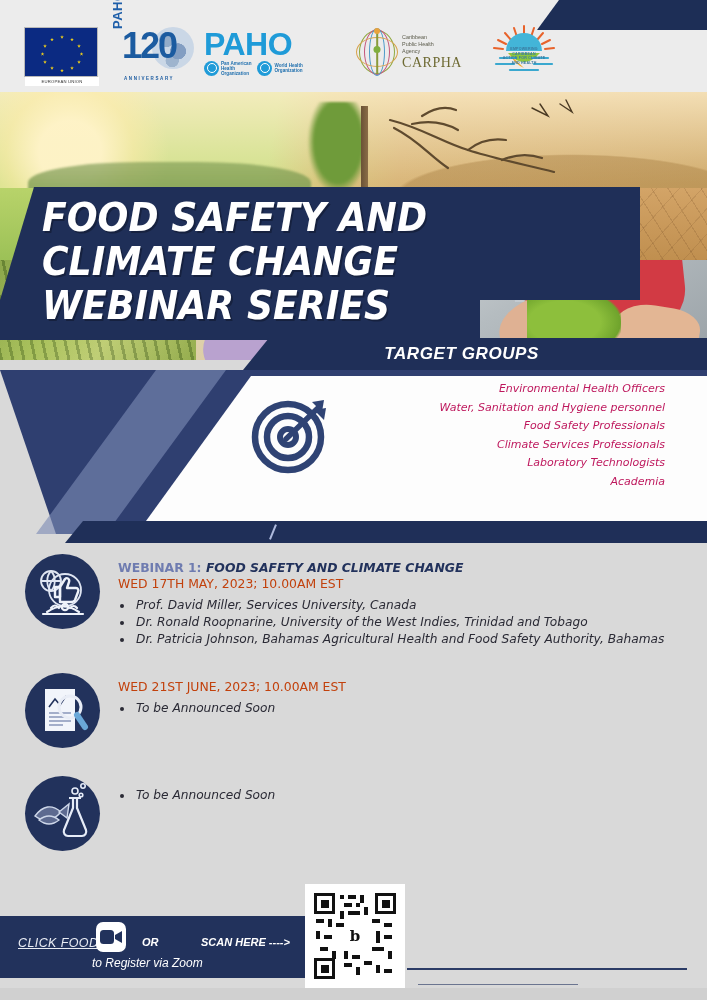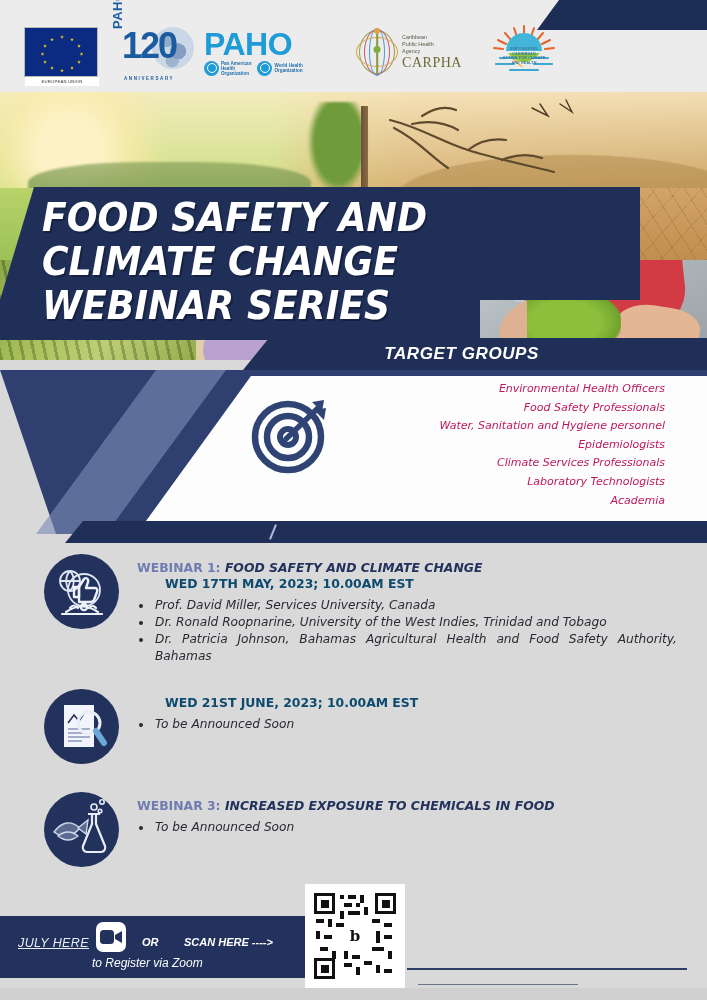--- a/index.html
+++ b/index.html
@@ -311,35 +311,35 @@
     text-align: right;
     color: #be185d;
     font-size: 11px; line-height: 18.6px;
     font-style: italic;
     font-family: "DejaVu Sans", sans-serif;
   }
   .tg-list div { white-space: nowrap; }
 
   
   .webinars { position: absolute; left: 0; top: 548px; width: 707px; }
-  .webinar { position: relative; display: flex; padding: 6px 30px 0 44px; }
+  .webinar { position: relative; display: flex; padding: 6px 30px 0 25px; }
   .w-icon {
     flex: none; width: 75px; height: 75px; border-radius: 50%;
     background: #22325c; position: relative; margin-right: 18px;
   }
   .w-body { flex: 1; padding-top: 6px; }
   .w-heading {
     font-size: 12.4px; font-weight: bold; line-height: 15.6px;
     font-family: "DejaVu Sans", sans-serif;
   }
   .w-num { color: #6f7cb0; font-style: normal; }
   .w-title { color: #22325c; font-style: italic; }
   .w-date {
-    font-size: 12.4px; font-weight: bold; color: #0c4a6e;
-    line-height: 16px; font-family: "DejaVu Sans", sans-serif; margin-left: 28px;
+    font-size: 12.4px; font-weight: normal; color: #c2410c;
+    line-height: 16px; font-family: "DejaVu Sans", sans-serif;
   }
   .w-list { margin: 5px 0 0 16px; }
   .w-list li {
     list-style: disc;
     font-size: 12.2px; line-height: 16.4px;
     color: #2a2a35; font-style: italic;
     font-family: "DejaVu Sans", sans-serif;
     text-align: justify;
     padding-left: 2px;
     margin-bottom: 1px;
@@ -359,21 +359,21 @@
   .zoom-btn {
     position: absolute; left: 96px; top: 42px;
     width: 30px; height: 30px; border-radius: 7px; background: #fff;
     display: flex; align-items: center; justify-content: center;
   }
   .or-txt {
     position: absolute; left: 142px; top: 56px;
     color: #fff; font-size: 11px; font-style: italic; font-weight: bold;
   }
   .scan-txt {
-    position: absolute; left: 184px; top: 56px;
+    position: absolute; left: 201px; top: 56px;
     color: #fff; font-size: 11px; font-style: italic; font-weight: bold;
     white-space: nowrap;
   }
   .register-txt {
     position: absolute; left: 92px; top: 76px;
     color: #fff; font-size: 12px; font-style: italic;
     white-space: nowrap;
   }
   .qr-box {
     position: absolute; left: 305px; top: 4px;
@@ -608,23 +608,22 @@
       <circle cx="40" cy="45" r="21"></circle>
     </g>
     <circle cx="40" cy="45" r="8" fill="none" stroke="#2f4374" stroke-width="6"></circle>
     <line x1="38" y1="47" x2="70" y2="16" stroke="#2f4374" stroke-width="5.5" stroke-linecap="round"></line>
     <path d="M64 10 L76 8 L74 20 Z" fill="#2f4374"></path>
     <path d="M66 18 L78 16 L76 28 Z" fill="#2f4374"></path>
   </svg>
 
   <div class="tg-list">
     <div>Environmental Health Officers</div>
+    <div>Water, Sanitation and Hygiene personnel</div>
     <div>Food Safety Professionals</div>
-    <div>Water, Sanitation and Hygiene personnel</div>
-    <div>Epidemiologists</div>
     <div>Climate Services Professionals</div>
     <div>Laboratory Technologists</div>
     <div>Academia</div>
   </div>
 
   <div class="webinars">
 
     <div class="webinar">
       <div class="w-icon">
         <svg viewBox="0 0 75 75" width="75" height="75">
@@ -697,35 +696,31 @@
             <path d="M44 22 h12 M48 22 v10 l-9 22 c-1 3 1 6 4 6 h14 c3 0 5 -3 4 -6 l-9 -22 v-10"></path>
           </g>
           <g fill="none" stroke="#e6ecf8" stroke-width="1.6">
             <circle cx="50" cy="15" r="3"></circle>
             <circle cx="58" cy="10" r="2.2"></circle>
             <circle cx="56" cy="19" r="1.8"></circle>
           </g>
         </svg>
       </div>
       <div class="w-body">
-        <div class="w-heading">
-          <span class="w-num">WEBINAR 3:</span>
-          <span class="w-title">INCREASED EXPOSURE TO CHEMICALS IN FOOD</span>
-        </div>
         <ul class="w-list">
           <li>To be Announced Soon</li>
         </ul>
       </div>
     </div>
   </div>
 
   <div class="footer">
     <div class="footer-band"></div>
 
-    <a class="click-here" href="#">JULY HERE</a>
+    <a class="click-here" href="#">CLICK FOOD</a>
 
     <div class="zoom-btn">
       <svg width="22" height="14" viewBox="0 0 22 14">
         <rect x="0" y="0" width="14" height="14" rx="3.5" fill="#22325c"></rect>
         <path d="M15 5 L22 1 L22 13 L15 9 Z" fill="#22325c"></path>
       </svg>
     </div>
 
     <div class="or-txt">OR</div>
     <div class="scan-txt">SCAN HERE ----&gt;</div>

